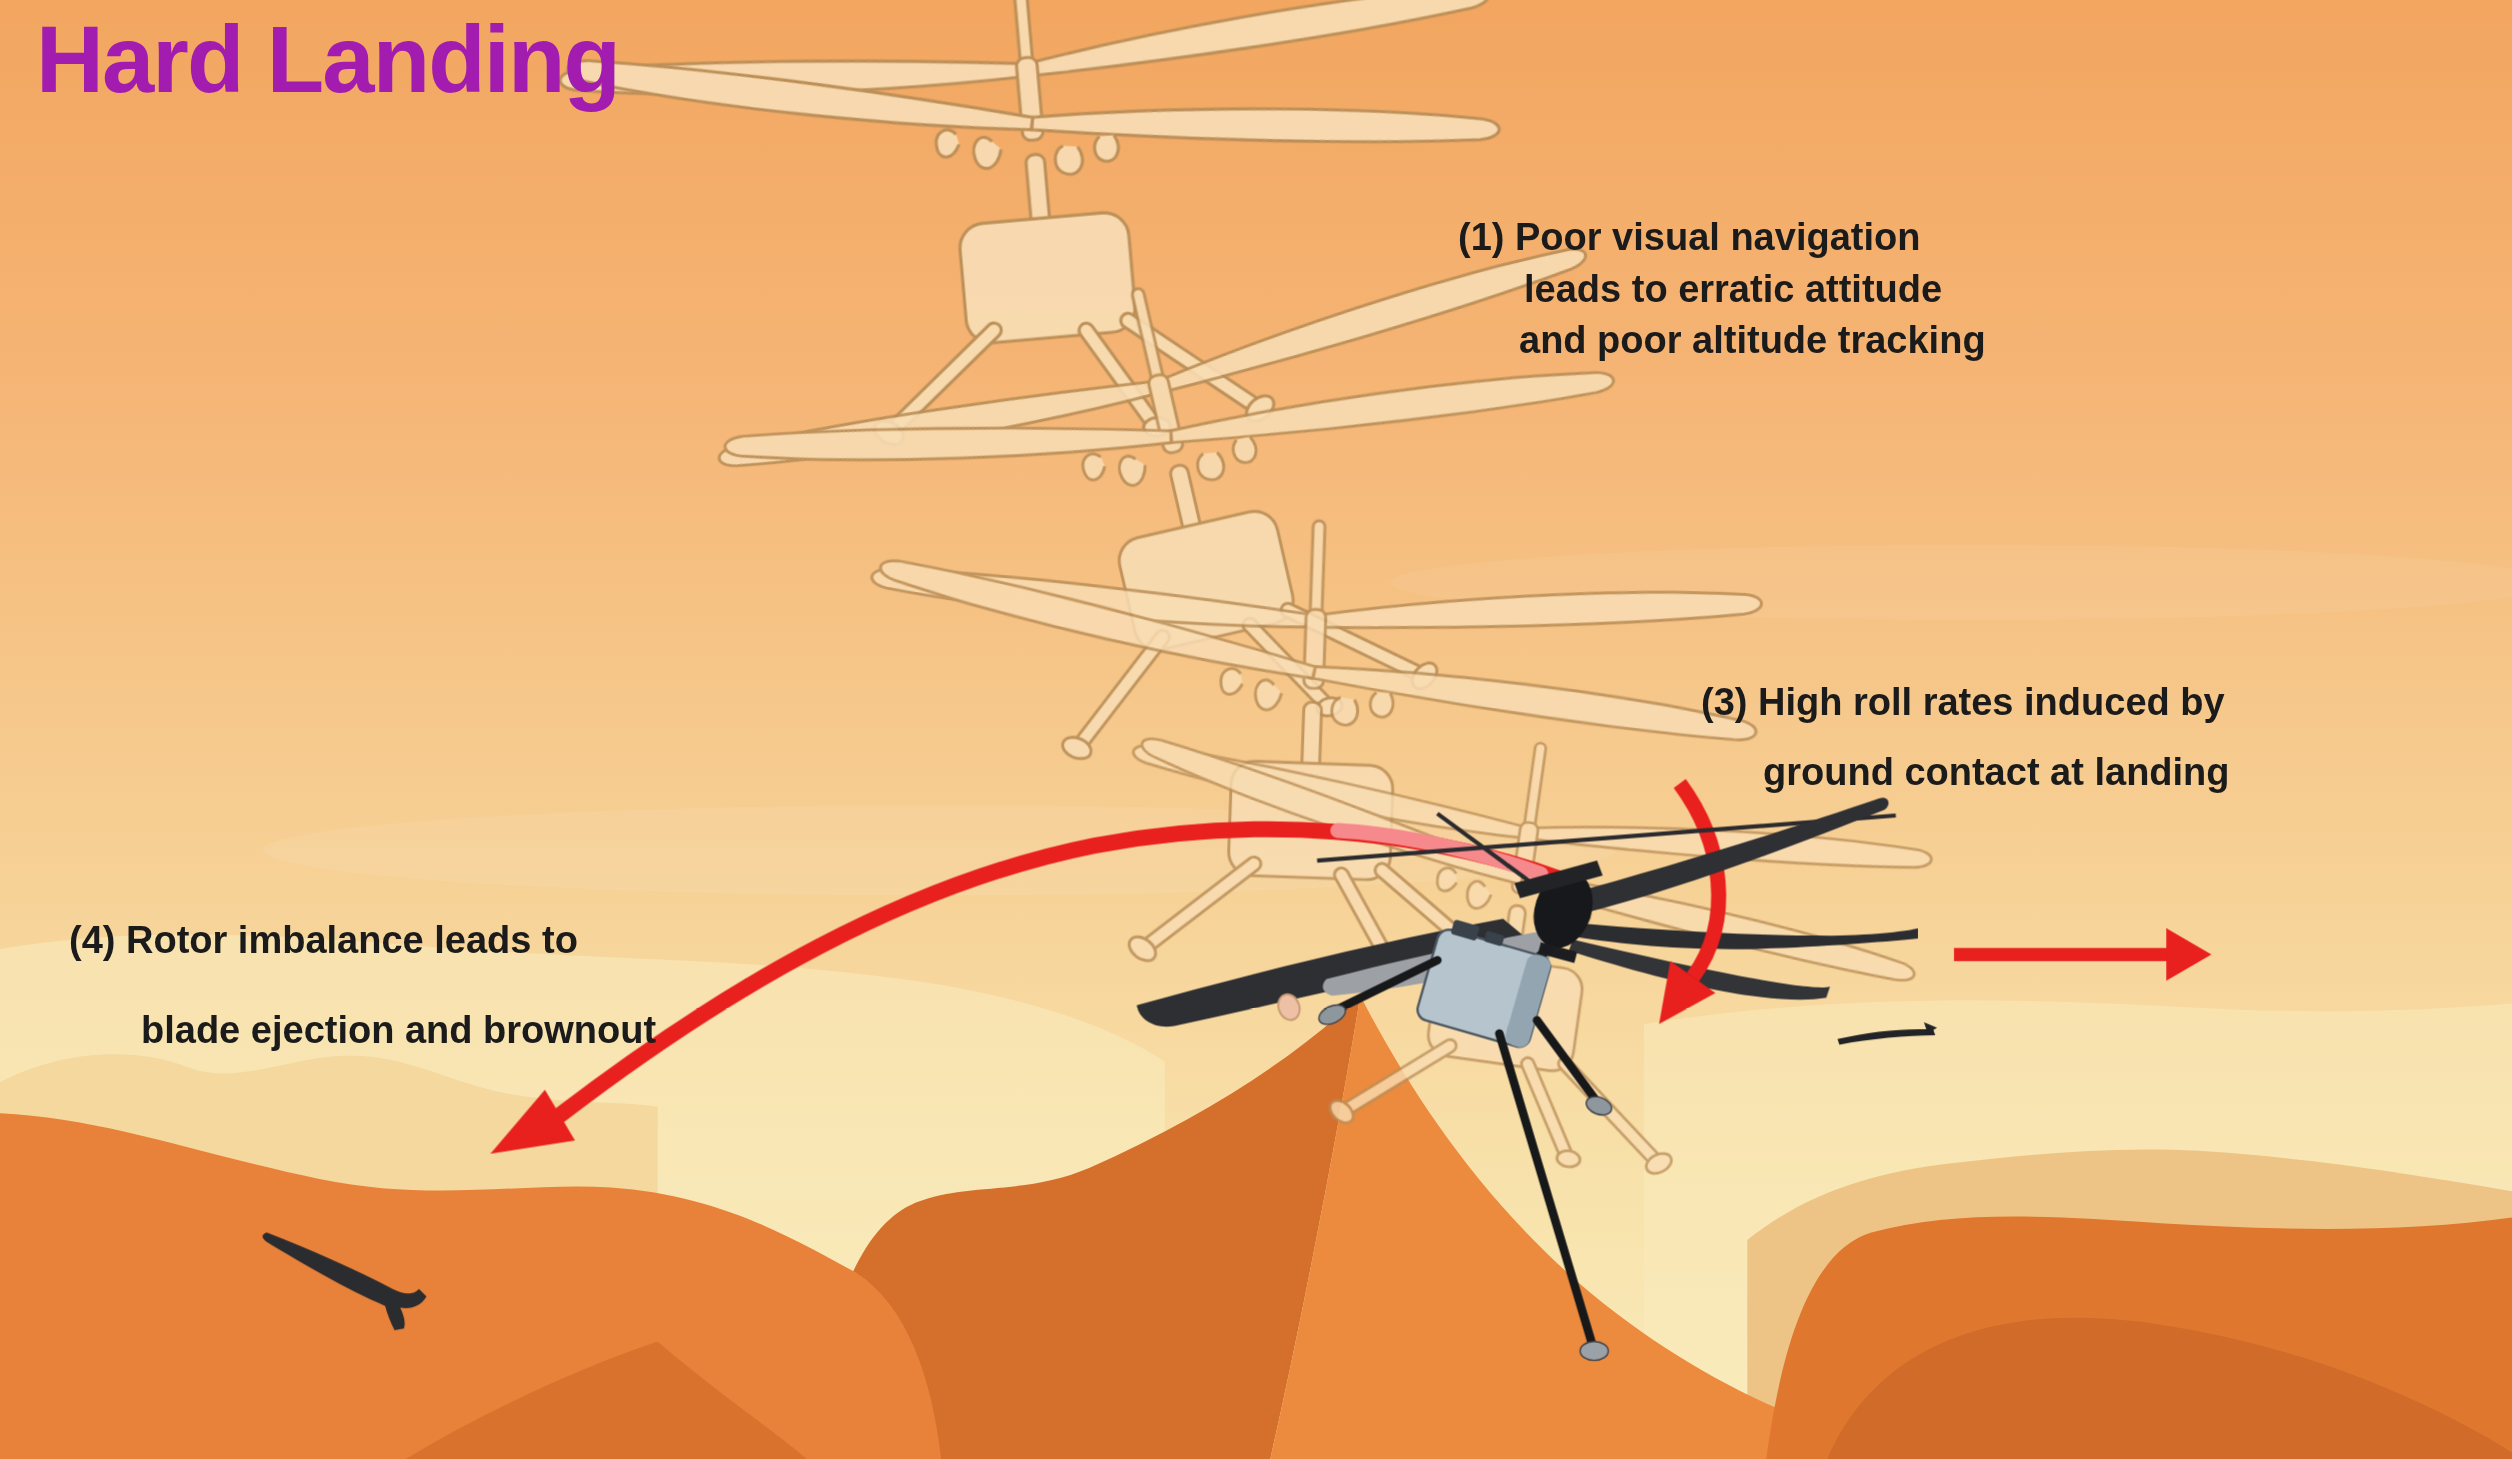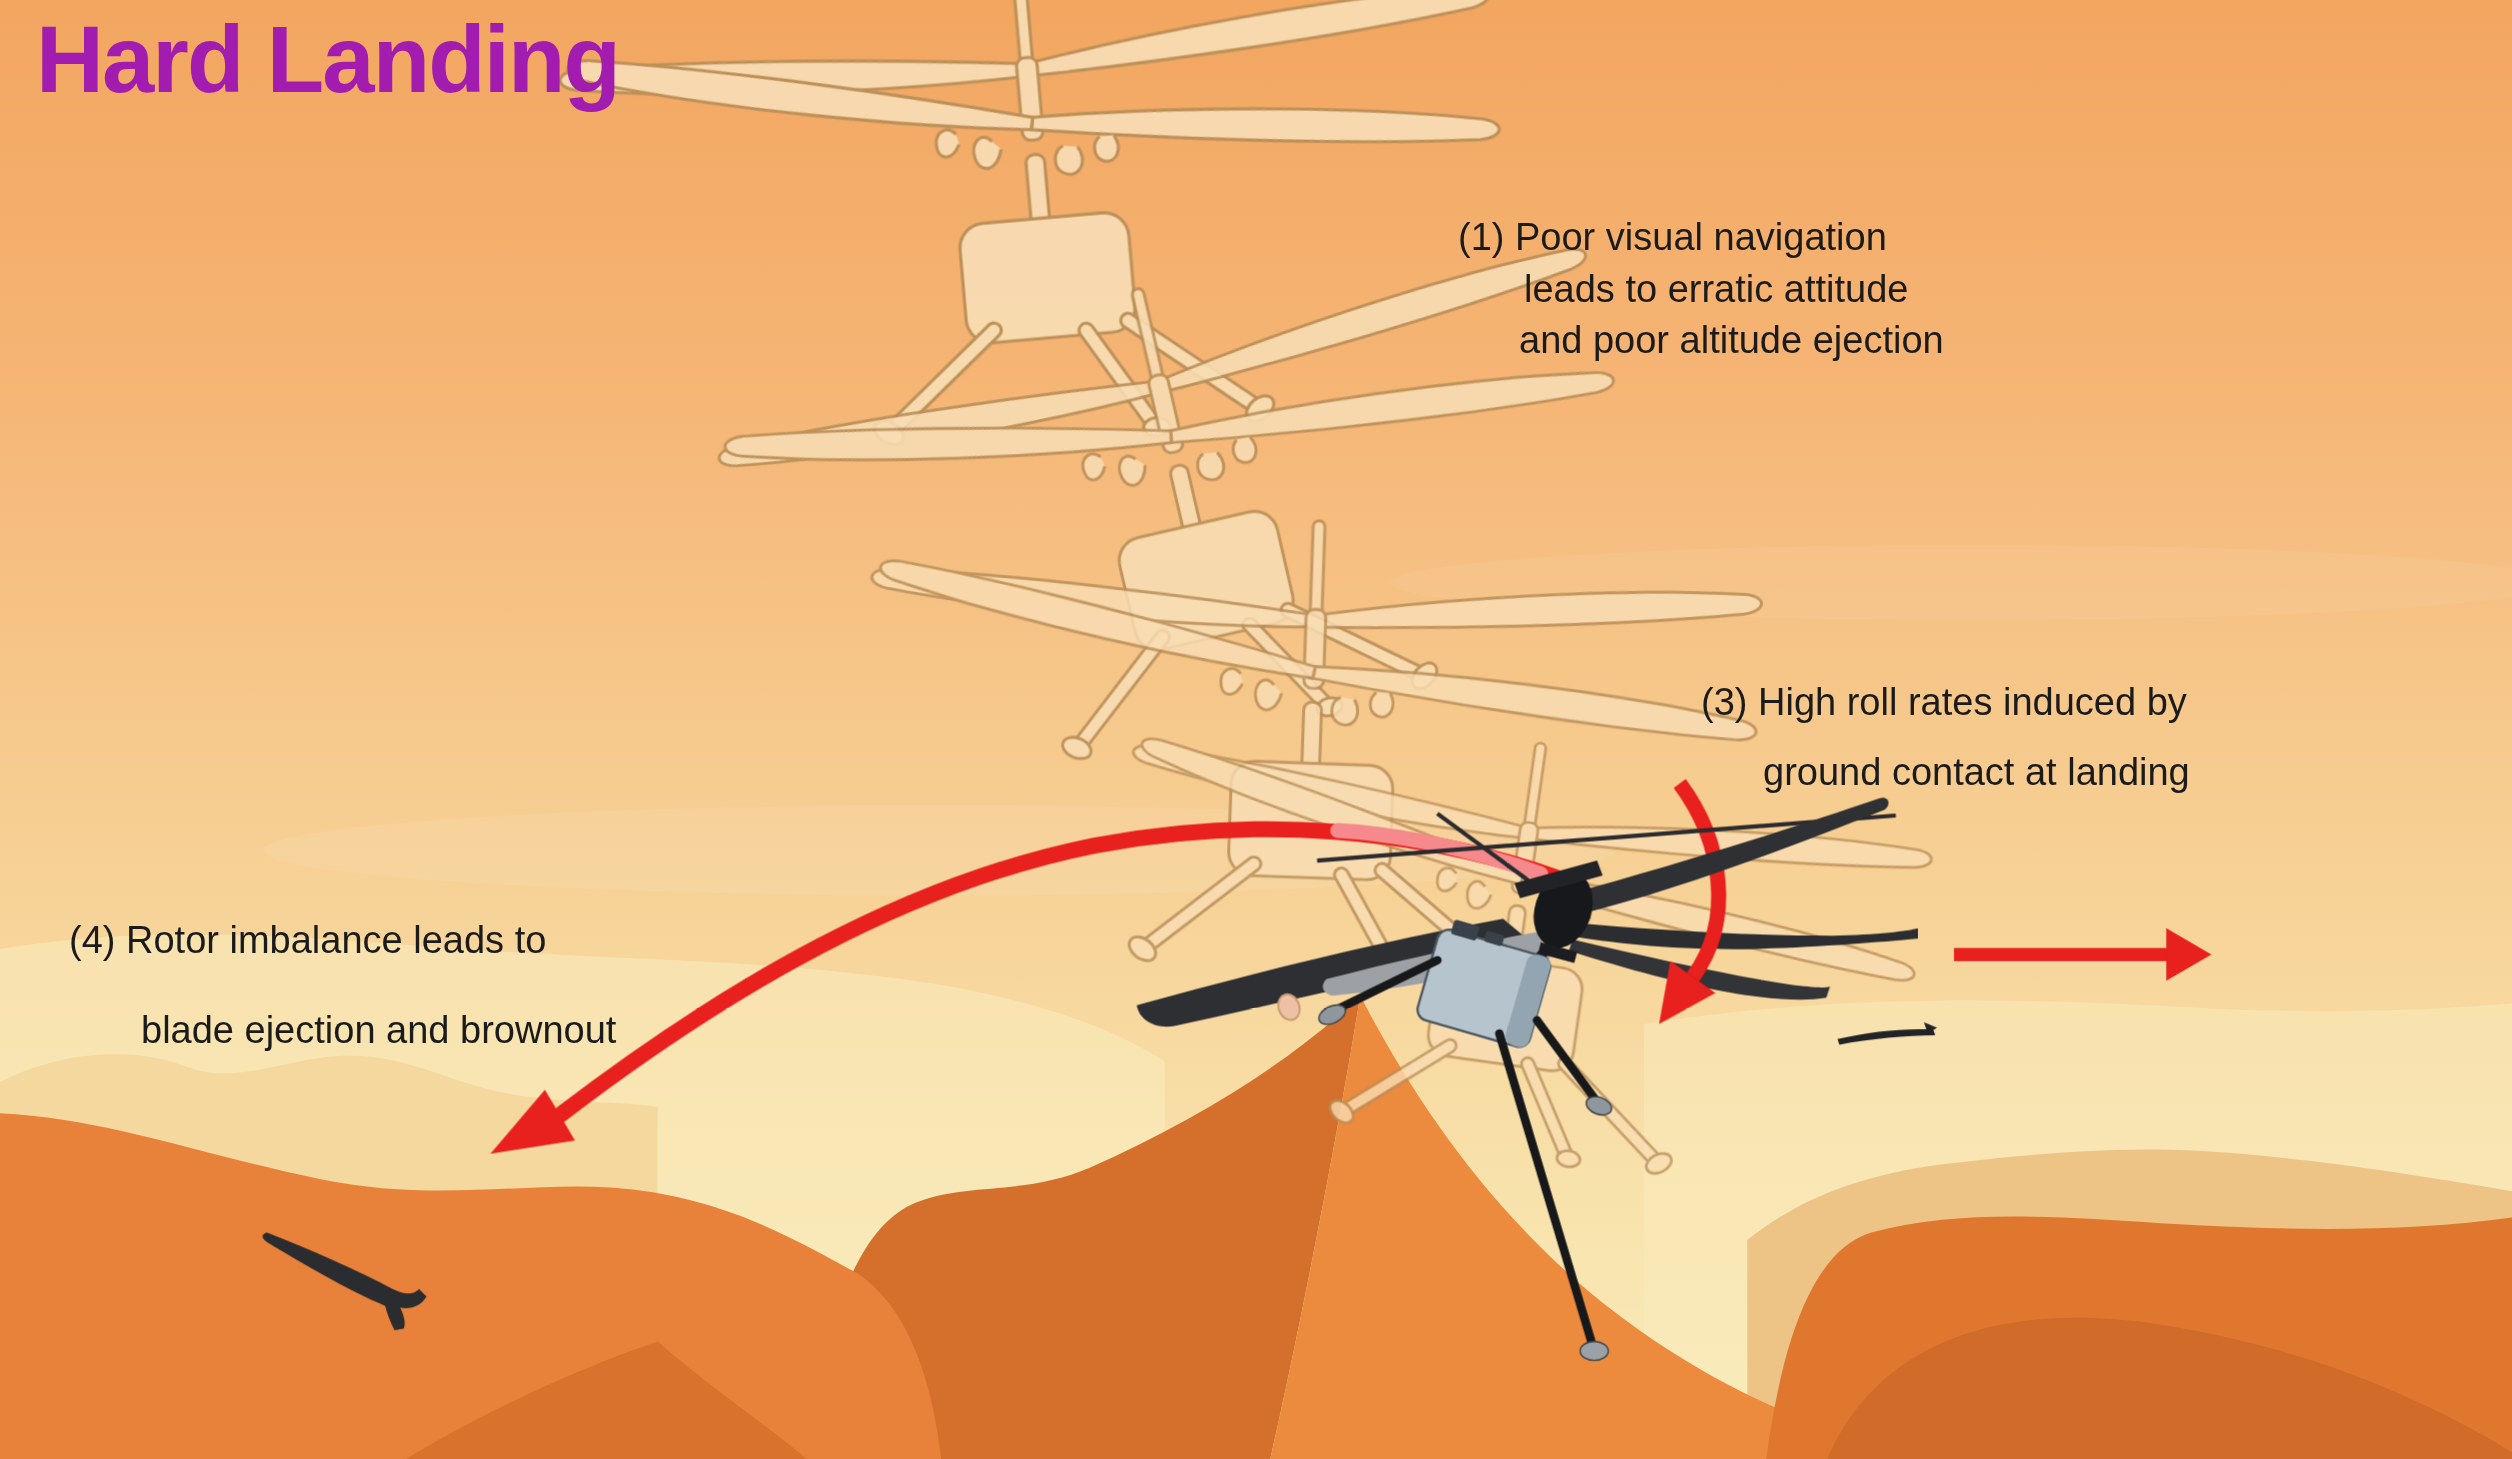--- a/index.html
+++ b/index.html
@@ -1,21 +1,21 @@
 <!DOCTYPE html>
 <html style="font-size:15px"><head>
 <meta charset="utf-8">
 <style>
   html,body{margin:0;padding:0;background:#888;}
   #stage{position:relative;width:2512px;height:1460px;overflow:hidden;
          font-family:"Liberation Sans",sans-serif;background:#f5b474;}
   #art{position:absolute;left:0;top:0;width:100%;height:100%;}
   .title{position:absolute;left:36px;top:5.6px;font-size:94px;font-weight:600;
          letter-spacing:-1.9px;color:#a21caf;white-space:nowrap;}
-  .ann{position:absolute;font-size:38px;font-weight:400;color:#1b1b1b;
+  .ann{position:absolute;font-size:38px;font-weight:700;color:#1b1b1b;
        white-space:nowrap;line-height:1.1;}
   
   .gfill{fill:#f8dcb2;stroke:#b98d56;stroke-width:3;stroke-linejoin:round;}
   .lo{stroke:#b98d56;stroke-width:17;fill:none;stroke-linecap:round;}
   .lf{stroke:#f8dcb2;stroke-width:11;fill:none;stroke-linecap:round;}
 </style>
 </head>
 <body>
 
 <div id="stage">
@@ -135,21 +135,21 @@
     <polygon points="2354,1016 2306,988 2306,1044" fill="#e8201e"></polygon>
   </g>
 
   <path fill="#2b2c2f" d="M284,1312 C330,1330 380,1352 418,1372 C432,1379 440,1378 446,1372 L454,1380 C448,1390 438,1394 426,1392 C430,1400 432,1408 430,1414 L420,1416 C416,1408 412,1398 410,1390 C368,1372 320,1344 284,1322 C278,1318 278,1314 284,1312 Z"></path>
 </svg>
 
 <div class="title">Hard Landing</div>
 
 <div class="ann" style="left:1458px;top:217px;">(1) Poor visual navigation</div>
 <div class="ann" style="left:1524px;top:269px;">leads to erratic attitude</div>
-<div class="ann" style="left:1519px;top:320px;">and poor altitude ejection</div>
+<div class="ann" style="left:1519px;top:320px;">and poor altitude tracking</div>
 
 <div class="ann" style="left:1701px;top:682px;">(3) High roll rates induced by</div>
 <div class="ann" style="left:1763px;top:736px;margin-top:16px;">ground contact at landing</div>
 
 
 <div class="ann" style="left:69px;top:920px;text-align:right;">(4) Rotor imbalance leads to</div>
 <div class="ann" style="left:141px;top:974px;margin-top:36px;">blade ejection and brownout</div>
 
 </div>
 

